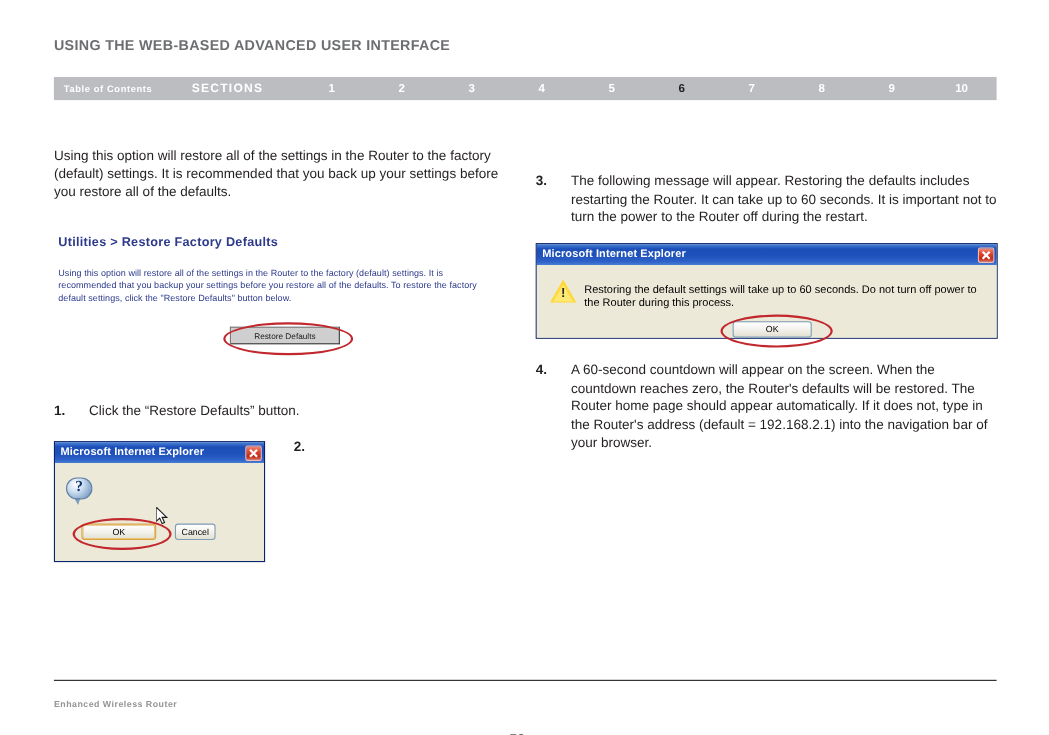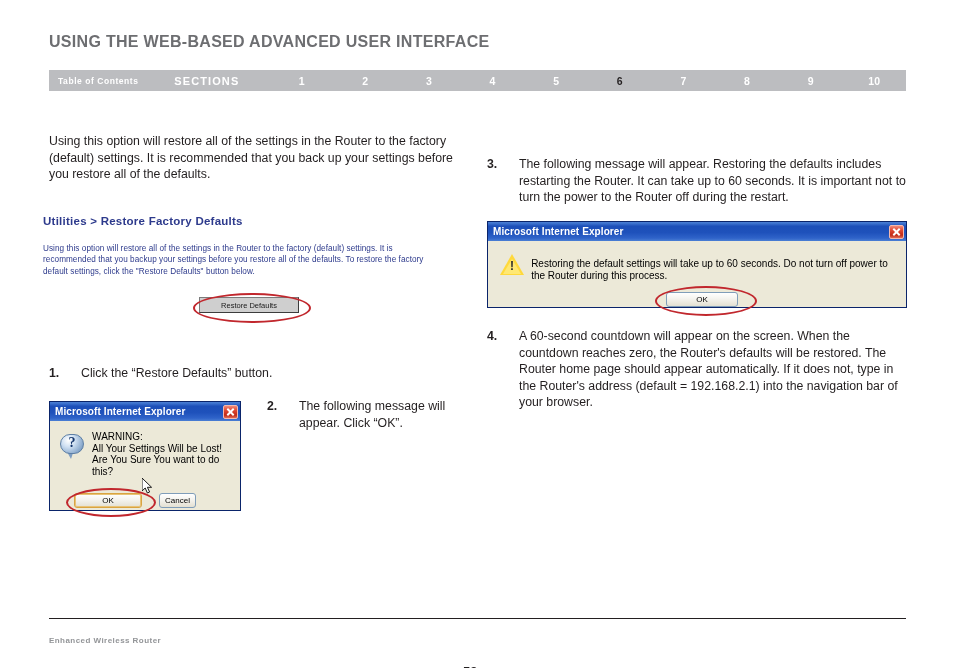--- a/index.html
+++ b/index.html
@@ -23,21 +23,21 @@
   }
 
   
   .page-header {
     position: absolute;
     left: 49px;
     top: 33px;
     width: 860px;
   }
   .header-title {
-    font-size: 16px;
+    font-size: 13px;
     font-weight: bold;
     letter-spacing: 0.3px;
     color: #6d6e71;
     text-transform: uppercase;
     white-space: nowrap;
   }
 
   
   .section-nav {
     position: absolute;
@@ -95,21 +95,21 @@
   .body-p {
     font-size: 12.3px;
     line-height: 16.6px;
     color: #231f20;
     margin: 0;
   }
 
   
   .router-shot {
     position: absolute;
-    left: 43px;
+    left: 53px;
     top: 215px;
     width: 420px;
   }
   .router-heading {
     font-size: 11.5px;
     font-weight: bold;
     color: #2d3a8c;
     letter-spacing: 0.25px;
     margin: 0 0 16px 0;
     font-family: "Liberation Sans", sans-serif;
@@ -388,39 +388,33 @@
     </div>
   </div>
 
   <div class="step" style="position:absolute; left:49px; top:365px; width:405px;">
     <div class="step-num">1.</div>
     <div class="step-body">Click the “Restore Defaults” button.</div>
   </div>
 
   <div class="step" style="position:absolute; left:267px; top:398px; width:200px;">
     <div class="step-num">2.</div>
-    <div class="step-body">The following message will appear. Click “OK”.</div>
   </div>
 
   <div class="xp-dialog" style="left:49px; top:401px; width:192px; height:110px;">
     <div class="xp-titlebar">
       <div class="xp-title">Microsoft Internet Explorer</div>
       <div class="xp-close"></div>
     </div>
     <div class="xp-body" style="height:89px; padding:10px 8px 0 8px;">
       <div style="display:flex; align-items:flex-start;">
         <div class="icon-question" style="margin:3px 8px 0 2px;">
           <div class="tail"></div>
           <div class="bubble"></div>
           <div class="qm">?</div>
-        </div>
-        <div>
-          <div class="xp-msg">WARNING:</div>
-          <div class="xp-msg">All Your Settings Will be Lost!</div>
-          <div class="xp-msg">Are You Sure You want to do this?</div>
         </div>
       </div>
       <div style="position:relative; margin-top:14px; height:22px;">
         <div class="xp-btn default" style="position:absolute; left:16px; top:2px; width:68px; height:15px;">OK</div>
         <div class="xp-btn" style="position:absolute; left:101px; top:2px; width:37px; height:15px;">Cancel</div>
         <div class="oval-annot" style="left:8px; top:-3px; width:86px; height:25px;"></div>
         <svg class="cursor-arrow" viewBox="0 0 12 18" style="left:84px; top:-13px;">
           <polygon points="0,0 0,13 3.2,10 5.4,15 7.6,14 5.4,9.3 9.6,9.3" fill="#ffffff" stroke="#1a1a1a" stroke-width="1"></polygon>
         </svg>
       </div>

